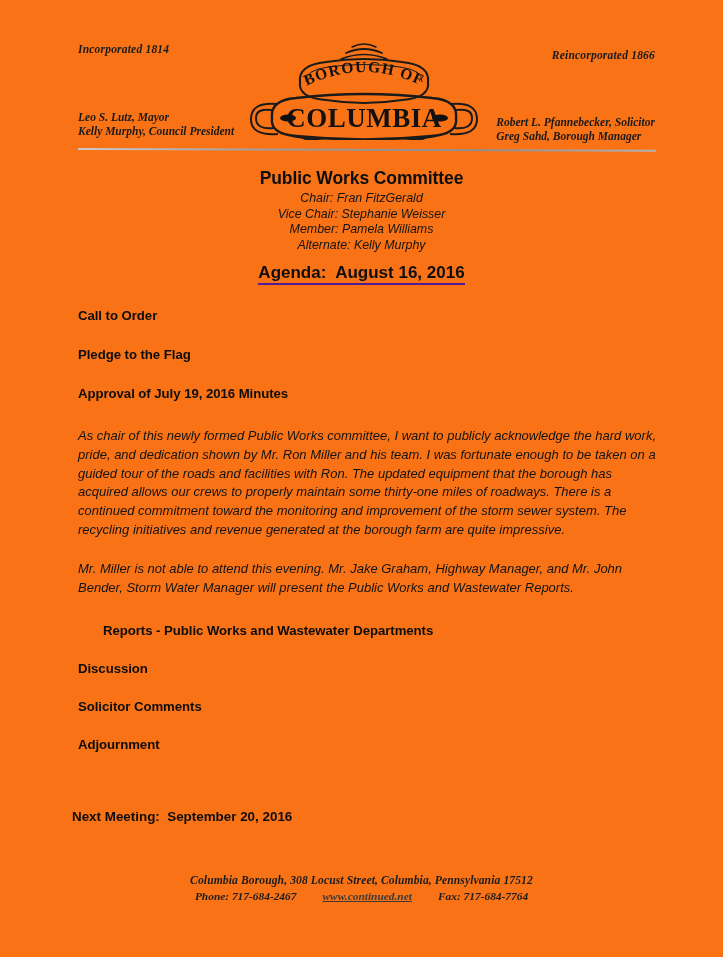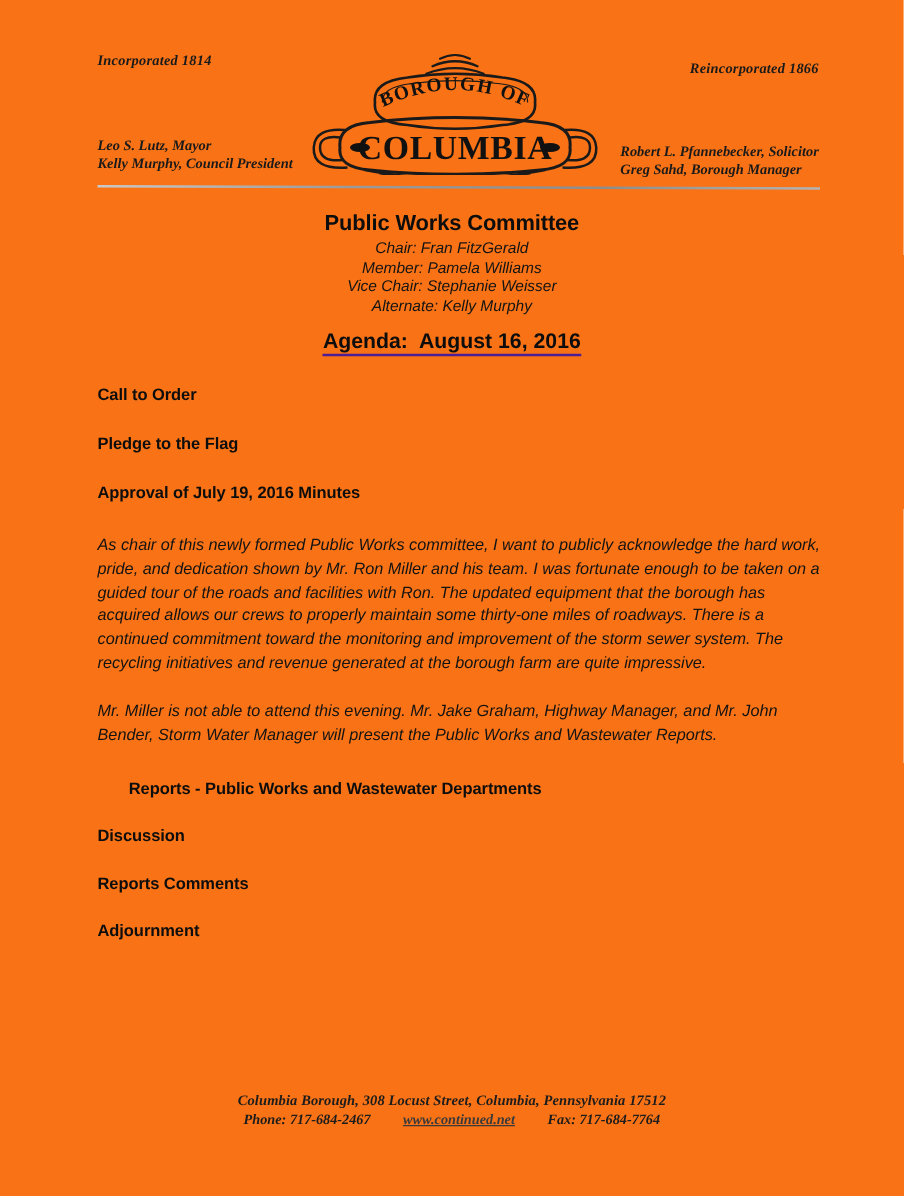--- a/index.html
+++ b/index.html
@@ -273,22 +273,22 @@
       </svg>
     </div>
 
     <div class="header-rule"></div>
   </div>
 
   <div class="committee">
     <div class="committee-title">Public Works Committee</div>
     <div class="committee-roles">
       <div>Chair: Fran FitzGerald</div>
+      <div>Vice Chair: Stephanie Weisser</div>
       <div>Member: Pamela Williams</div>
-      <div>Vice Chair: Stephanie Weisser</div>
       <div>Alternate: Kelly Murphy</div>
     </div>
   </div>
 
   <div class="agenda-heading">
     <span>Agenda:  August 16, 2016</span>
   </div>
 
   <div class="body-block">
 
@@ -299,25 +299,26 @@
     <div class="item">Approval of July 19, 2016 Minutes</div>
 
     <p class="para para-1">As chair of this newly formed Public Works committee, I want to publicly acknowledge the hard work, pride, and dedication shown by Mr. Ron Miller and his team.  I was fortunate enough to be taken on a guided tour of the roads and facilities with Ron.  The updated equipment that the borough has acquired allows our crews to properly maintain some thirty-one miles of roadways.  There is a continued commitment toward the monitoring and improvement of the storm sewer system.  The recycling initiatives and revenue generated at the borough farm are quite impressive.</p>
 
     <p class="para para-2">Mr. Miller is not able to attend this evening.  Mr. Jake Graham, Highway Manager, and Mr. John Bender, Storm Water Manager will present the Public Works and Wastewater Reports.</p>
 
     <div class="item item-gap-2 after-paras">Reports - Public Works and Wastewater Departments</div>
 
     <div class="item item-gap-2">Discussion</div>
 
-    <div class="item item-gap-2">Reports Comments</div>
+    <div class="item item-gap-2">Solicitor Comments</div>
 
     <div class="item">Adjournment</div>
   </div>
 
+  <div class="next-meeting">Next Meeting:  September 20, 2016</div>
 
   <div class="footer">
     <div class="footer-address">Columbia Borough, 308 Locust Street, Columbia, Pennsylvania 17512</div>
     <div class="footer-contact">
       <span>Phone: 717-684-2467</span>
       <span class="footer-url">www.continued.net</span>
       <span>Fax: 717-684-7764</span>
     </div>
   </div>
 

